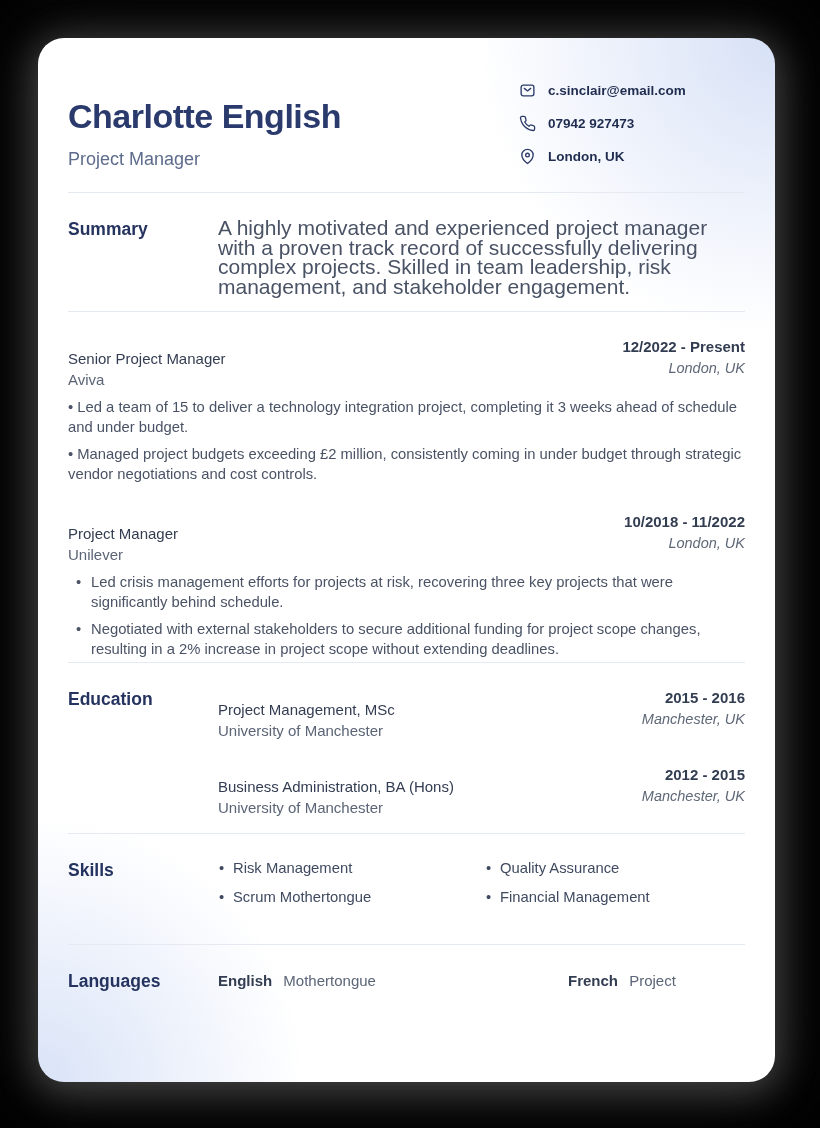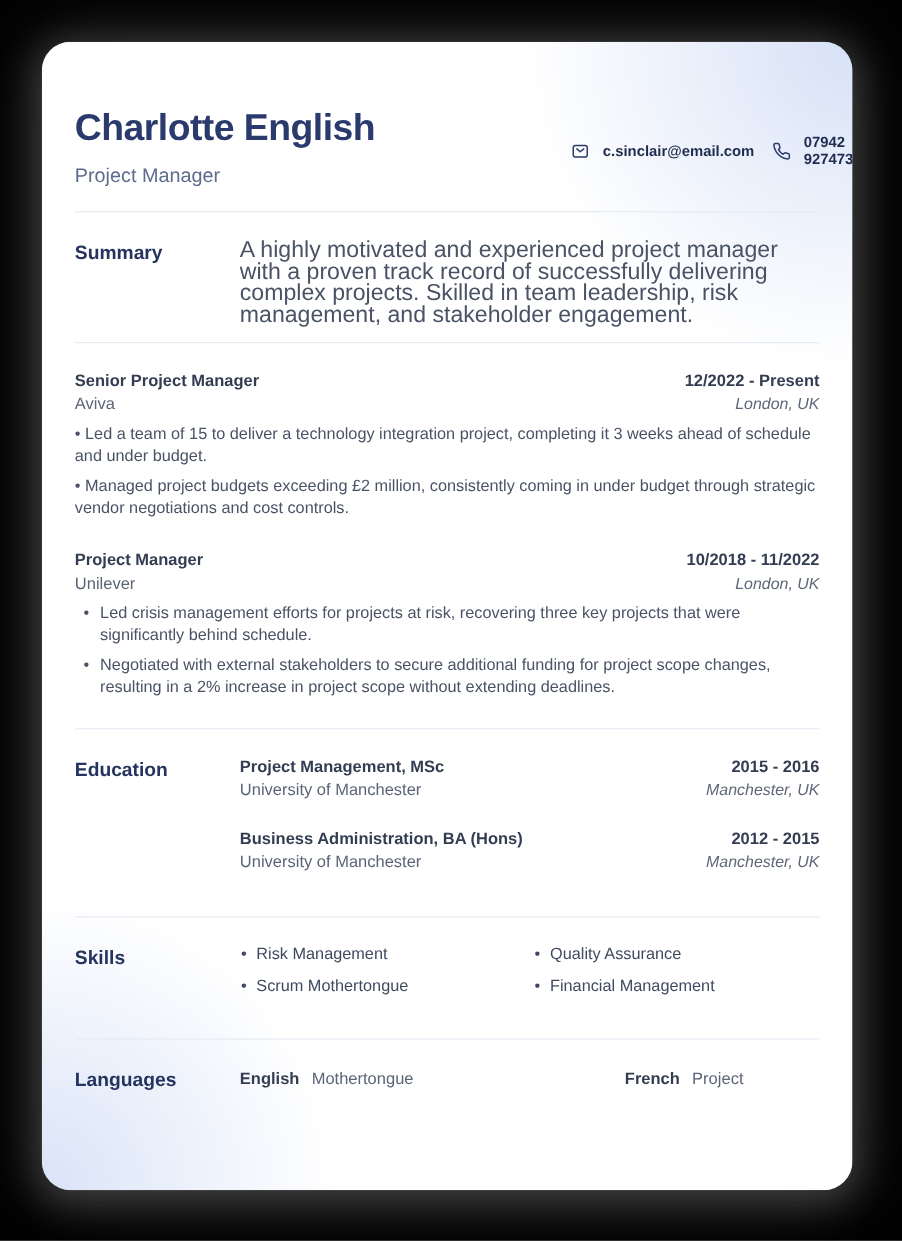--- a/index.html
+++ b/index.html
@@ -39,20 +39,21 @@
   .job-title-header {
     font-size: 18px;
     color: #5d6b8c;
     margin-top: 11px;
     line-height: 24px;
   }
   .contact {
     width: 226px;
     padding-top: 0;
     display: flex;
+    flex-direction: column;
     gap: 16px;
   }
   .contact-row {
     display: flex;
     align-items: center;
     gap: 12px;
     font-size: 13.5px;
     font-weight: 700;
     color: #1f2c4f;
   }
@@ -82,23 +83,24 @@
 
   .body-text {
     font-size: 21px;
     line-height: 19.5px;
     color: #4a5365;
   }
 
   .entry-head { display: flex; justify-content: space-between; align-items: flex-start; }
   .entry-title {
     font-size: 15px;
-    font-weight: 700;
+    font-weight: 400;
     color: #333d52;
     line-height: 20px;
+    margin-top: 12px;
   }
   .entry-sub {
     font-size: 15px;
     color: #5b6576;
     line-height: 20px;
     margin-top: 1px;
   }
   .entry-right { text-align: right; flex-shrink: 0; padding-left: 12px; }
   .entry-dates {
     font-size: 15px;

